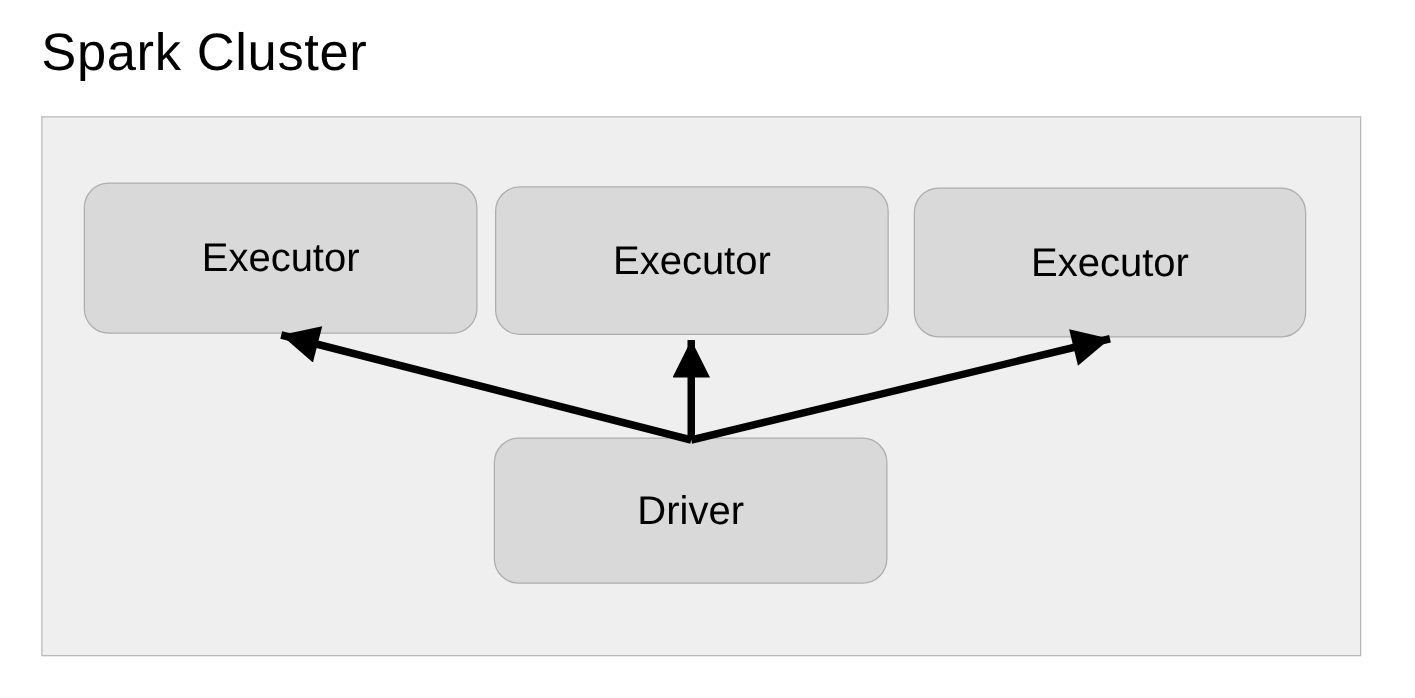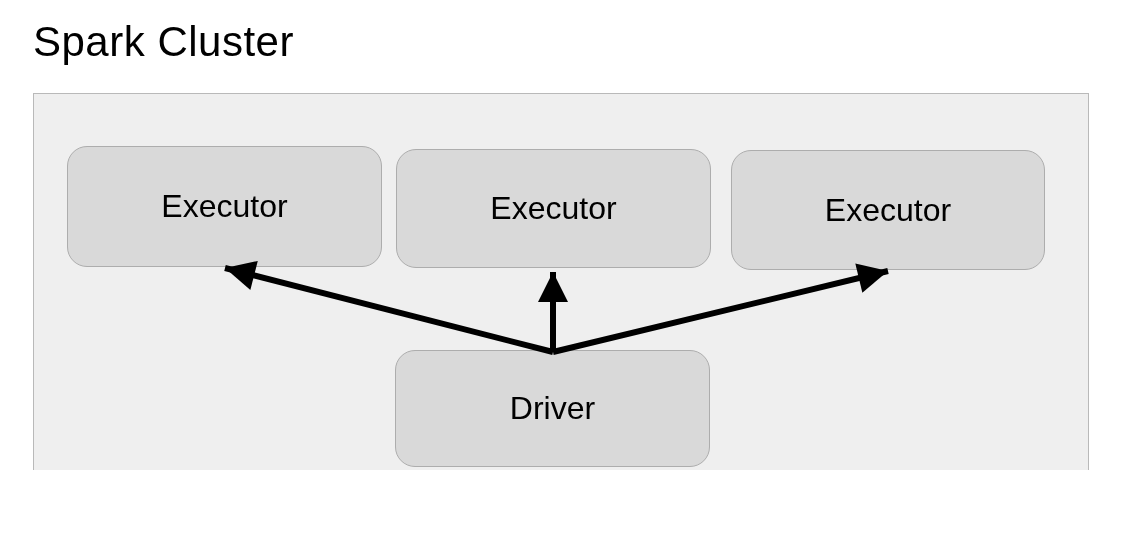--- a/index.html
+++ b/index.html
@@ -4,21 +4,21 @@
 <style>
   html, body {
     margin: 0;
     padding: 0;
     background: var(--background, #ffffff);
     font-family: "Liberation Sans", "DejaVu Sans", sans-serif;
   }
   .page {
     position: relative;
     width: 1132px;
-    height: 470px;
+    height: 558px;
     overflow: hidden;
     background: var(--background, #ffffff);
   }
   .title {
     position: absolute;
     left: 33px;
     top: 18px;
     margin: 0;
     font-size: 42px;
     font-weight: 400;

